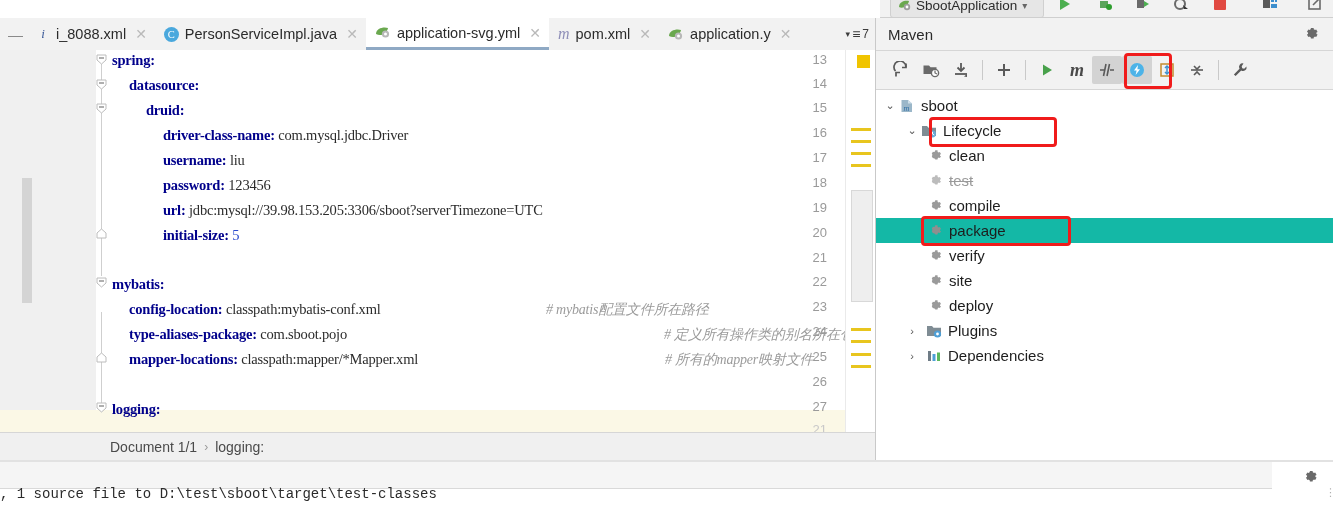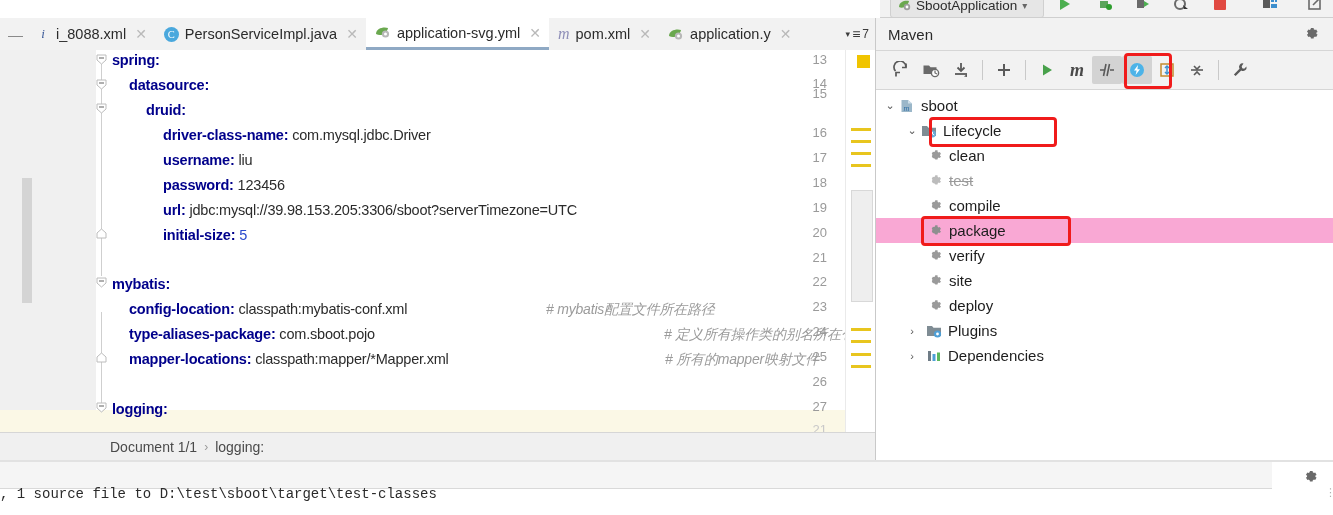--- a/index.html
+++ b/index.html
@@ -37,21 +37,21 @@
   .ic-java{width:15px;height:15px;border-radius:50%;background:#4aa8dd;color:#fff;font-size:10.5px;display:flex;align-items:center;justify-content:center;font-family:"Liberation Serif",serif;}
   .ic-m{color:#8f8fb8;font-style:italic;font-size:16px;font-family:"Liberation Serif",serif;}
 
   
   .editor{position:absolute;left:0;top:50px;width:875px;height:382px;background:#ffffff;overflow:hidden;}
   .gutter{position:absolute;left:0;top:0;width:96px;height:382px;background:#f0f0f0;border-right:0;}
   .gutter-line{position:absolute;right:48px;width:40px;text-align:right;color:#9a9a9a;font-size:13px;font-family:"Liberation Sans",sans-serif;}
   .foldline{position:absolute;left:101px;width:1px;background:#cfcfcf;}
   .foldmark{position:absolute;left:95px;width:13px;height:13px;}
   .codearea{position:absolute;left:112px;top:0;right:0;height:382px;}
-  .cl{position:absolute;left:0;white-space:pre;font-family:Liberation Sans, sans-serif;font-size:14.5px;letter-spacing:-0.2px;}
+  .cl{position:absolute;left:0;white-space:pre;font-family:Liberation Serif, serif;font-size:14.5px;letter-spacing:-0.2px;}
   .k{color:#00008b;font-weight:bold;}
   .v{color:#2b2b2b;}
   .num{color:#2a4acc;}
   .cm{color:#9b9b9b;font-style:italic;}
   .caret-line{position:absolute;left:0;right:0;height:22px;background:#fbf8e6;}
   .vsb{position:absolute;left:22px;width:10px;background:#d4d4d4;border-radius:0;}
   
   .markers{position:absolute;left:845px;top:50px;width:30px;height:382px;background:#ffffff;border-left:1px solid #eaeaea;}
   .mk{position:absolute;left:5px;width:20px;height:3px;background:#e8c51e;}
   .mk-box{position:absolute;left:11px;top:5px;width:13px;height:13px;background:#f0c400;}
@@ -67,21 +67,21 @@
   .mv-title{padding-left:12px;font-size:15px;color:#2b2b2b;}
   .mv-gear{position:absolute;right:14px;top:7px;}
   .mv-toolbar{position:relative;height:38px;background:#f2f2f2;border-bottom:1px solid #d6d6d6;display:flex;align-items:center;padding-left:10px;gap:0px;}
   .tbtn{width:30px;height:28px;display:flex;align-items:center;justify-content:center;color:#5a5a5a;}
   .tsep{width:1px;height:20px;background:#c9c9c9;margin:0 6px;}
   .tbtn.active{background:#d3d3d3;border-radius:2px;}
   .redbox{position:absolute;border:3px solid #f01b1b;border-radius:4px;box-sizing:border-box;pointer-events:none;}
 
   .mv-tree{position:relative;height:370px;background:#ffffff;padding-top:3px;font-size:15px;color:#1d1d1d;}
   .row{position:relative;height:25px;display:flex;align-items:center;white-space:nowrap;}
-  .row.selected{background:#f9a8d4;}
+  .row.selected{background:#14b8a6;}
   .chev{width:16px;display:flex;align-items:center;justify-content:center;color:#5a5a5a;font-size:11px;}
   .node-ic{width:18px;height:18px;display:inline-flex;align-items:center;justify-content:center;margin-right:5px;}
   .lbl{font-size:15px;}
   .lbl.dim{color:#9a9a9a;text-decoration:line-through;}
 
   
   .console{position:absolute;left:0;top:460px;width:1333px;height:53px;background:#ffffff;overflow:hidden;}
   .con-top{position:absolute;left:0;top:0;width:1333px;height:2px;background:#e2e2e2;}
   .con-band{position:absolute;left:0;top:2px;width:1272px;height:26px;background:#f5f5f5;border-bottom:1px solid #d9d9d9;}
   .con-gear{position:absolute;right:14px;top:8px;}
@@ -200,21 +200,21 @@
   </div>
 
   <div class="editor">
     <div class="gutter"></div>
     <div class="vsb" style="top:128px;height:125px;"></div>
 
     <div class="caret-line" style="top:360px;"></div>
 
     <div class="gutter-line" style="top:2px;">13</div>
     <div class="gutter-line" style="top:26px;">14</div>
-    <div class="gutter-line" style="top:36px;">15</div>
+    <div class="gutter-line" style="top:50px;">15</div>
     <div class="gutter-line" style="top:75px;">16</div>
     <div class="gutter-line" style="top:100px;">17</div>
     <div class="gutter-line" style="top:125px;">18</div>
     <div class="gutter-line" style="top:150px;">19</div>
     <div class="gutter-line" style="top:175px;">20</div>
     <div class="gutter-line" style="top:200px;">21</div>
     <div class="gutter-line" style="top:224px;">22</div>
     <div class="gutter-line" style="top:249px;">23</div>
     <div class="gutter-line" style="top:274px;">24</div>
     <div class="gutter-line" style="top:299px;">25</div>

